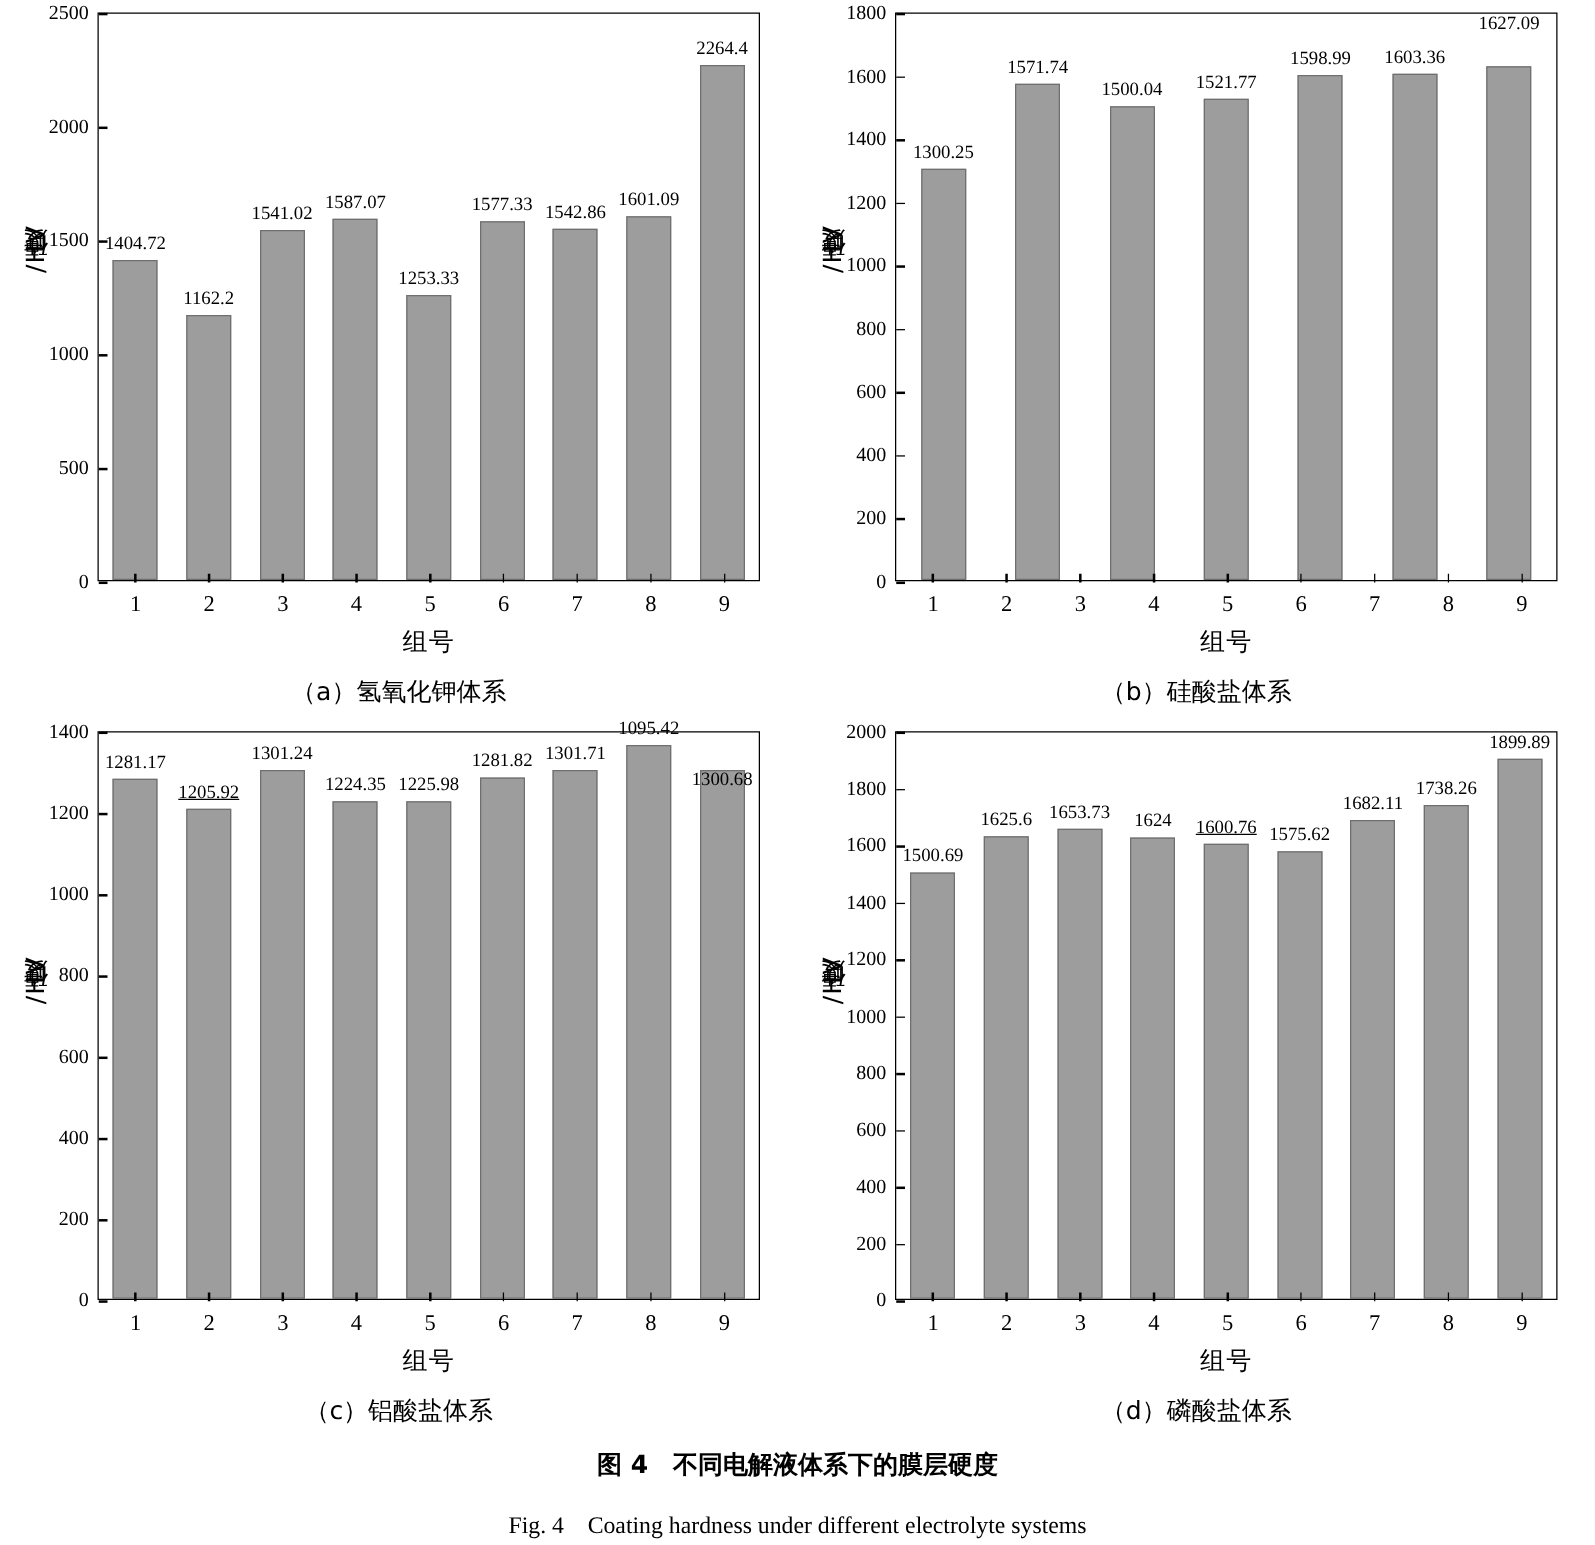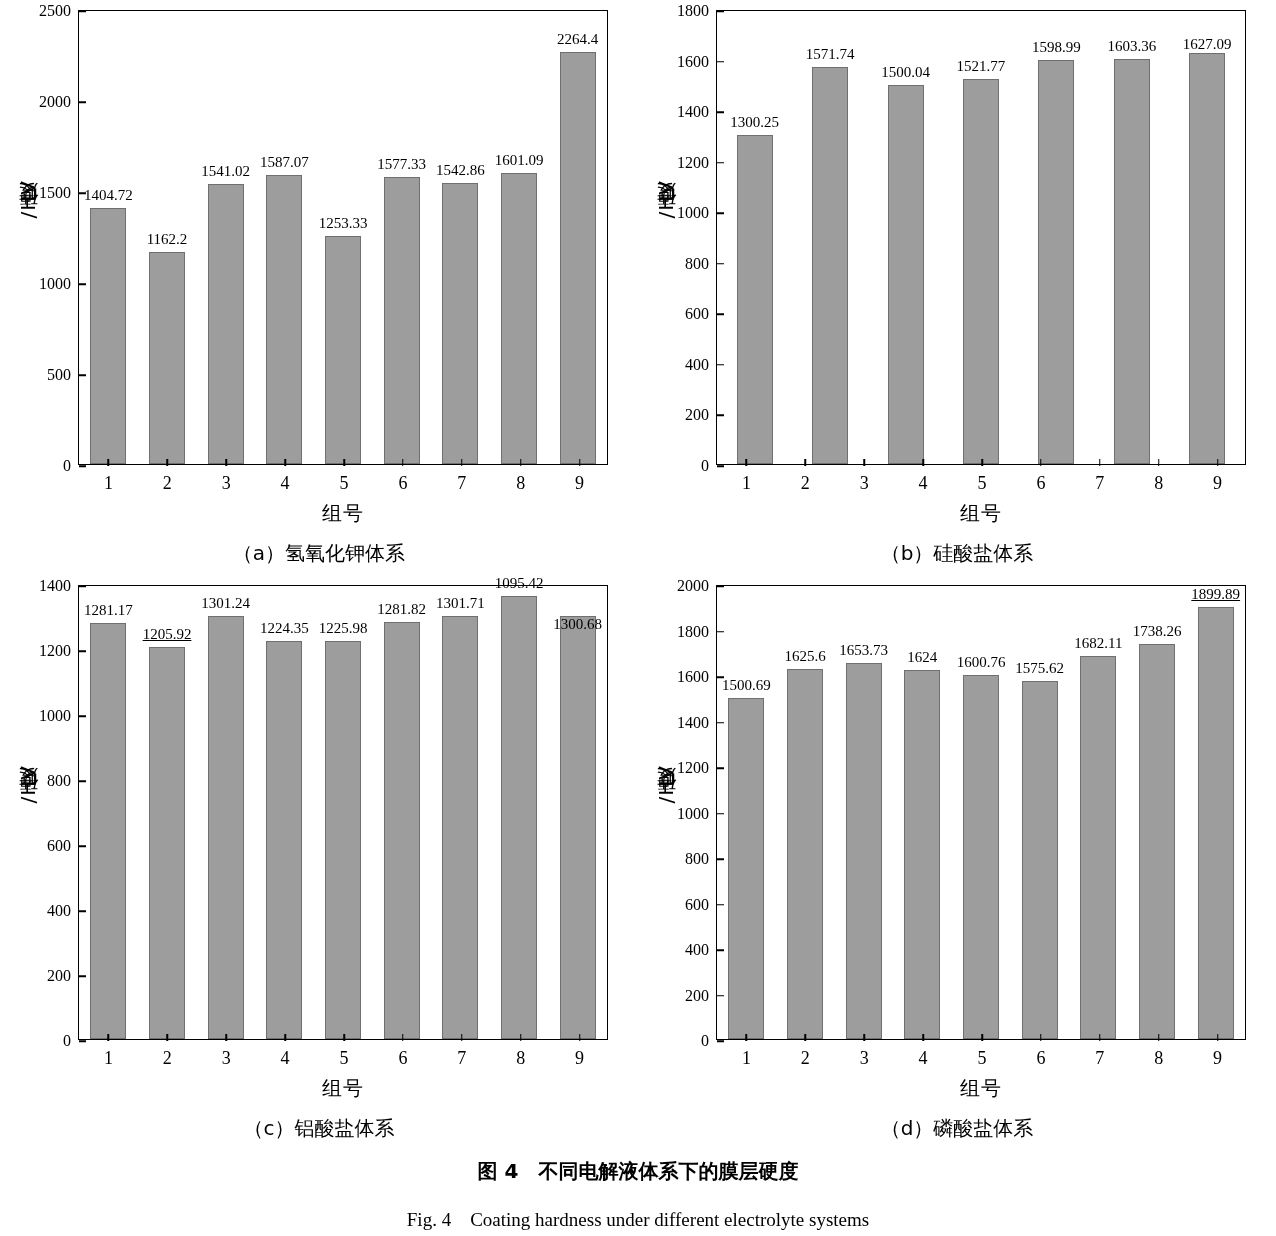--- a/index.html
+++ b/index.html
@@ -251,21 +251,21 @@
             </div>
             <div class="bar-slot">
               <div class="bar-label" style="bottom: 408.189px;">1598.99</div>
               <div class="bar" style="height: 404.189px; background: rgb(157, 157, 157);"></div>
             </div>
             <div class="bar-slot">
               <div class="bar-label" style="bottom: 409.294px;">1603.36</div>
               <div class="bar" style="height: 405.294px; background: rgb(157, 157, 157);"></div>
             </div>
             <div class="bar-slot">
-              <div class="bar-label" style="bottom: 411px; font-family: Liberation Serif, serif;">1627.09</div>
+              <div class="bar-label" style="bottom: 436px; font-family: Liberation Serif, serif;">1627.09</div>
               <div class="bar" style="height: 411.292px; background: rgb(157, 157, 157);"></div>
             </div>
           </div>
       <div class="ytick" style="top: 455px;">0</div>
           <div class="ytick-mark" style="top: 455px;"></div>
           <div class="ytick" style="top: 404.444px;">200</div>
           <div class="ytick-mark" style="top: 404.444px;"></div>
           <div class="ytick" style="top: 353.889px;">400</div>
           <div class="ytick-mark" style="top: 353.889px;"></div>
           <div class="ytick" style="top: 303.333px;">600</div>
@@ -399,37 +399,37 @@
             </div>
             <div class="bar-slot">
               <div class="bar-label" style="bottom: 380.224px;">1653.73</div>
               <div class="bar" style="height: 376.224px; background: rgb(157, 157, 157);"></div>
             </div>
             <div class="bar-slot">
               <div class="bar-label" style="bottom: 373.46px;">1624</div>
               <div class="bar" style="height: 369.46px; background: rgb(157, 157, 157);"></div>
             </div>
             <div class="bar-slot">
-              <div class="bar-label" style="bottom: 368.173px;">1600.76</div>
+              <div class="bar-label" style="bottom: 368.173px; text-decoration: underline;">1600.76</div>
               <div class="bar" style="height: 364.173px; background: rgb(157, 157, 157);"></div>
             </div>
             <div class="bar-slot">
               <div class="bar-label" style="bottom: 362.454px;">1575.62</div>
               <div class="bar" style="height: 358.454px; background: rgb(157, 157, 157);"></div>
             </div>
             <div class="bar-slot">
               <div class="bar-label" style="bottom: 386.68px;">1682.11</div>
               <div class="bar" style="height: 382.68px; background: rgb(157, 157, 157);"></div>
             </div>
             <div class="bar-slot">
               <div class="bar-label" style="bottom: 399.454px;">1738.26</div>
               <div class="bar" style="height: 395.454px; background: rgb(157, 157, 157);"></div>
             </div>
             <div class="bar-slot">
-              <div class="bar-label" style="bottom: 436.225px; text-decoration: underline;">1899.89</div>
+              <div class="bar-label" style="bottom: 436.225px;">1899.89</div>
               <div class="bar" style="height: 432.225px; background: rgb(157, 157, 157);"></div>
             </div>
           </div>
       <div class="ytick" style="top: 455px;">0</div>
           <div class="ytick-mark" style="top: 455px;"></div>
           <div class="ytick" style="top: 409.5px;">200</div>
           <div class="ytick-mark" style="top: 409.5px;"></div>
           <div class="ytick" style="top: 364px;">400</div>
           <div class="ytick-mark" style="top: 364px;"></div>
           <div class="ytick" style="top: 318.5px;">600</div>

